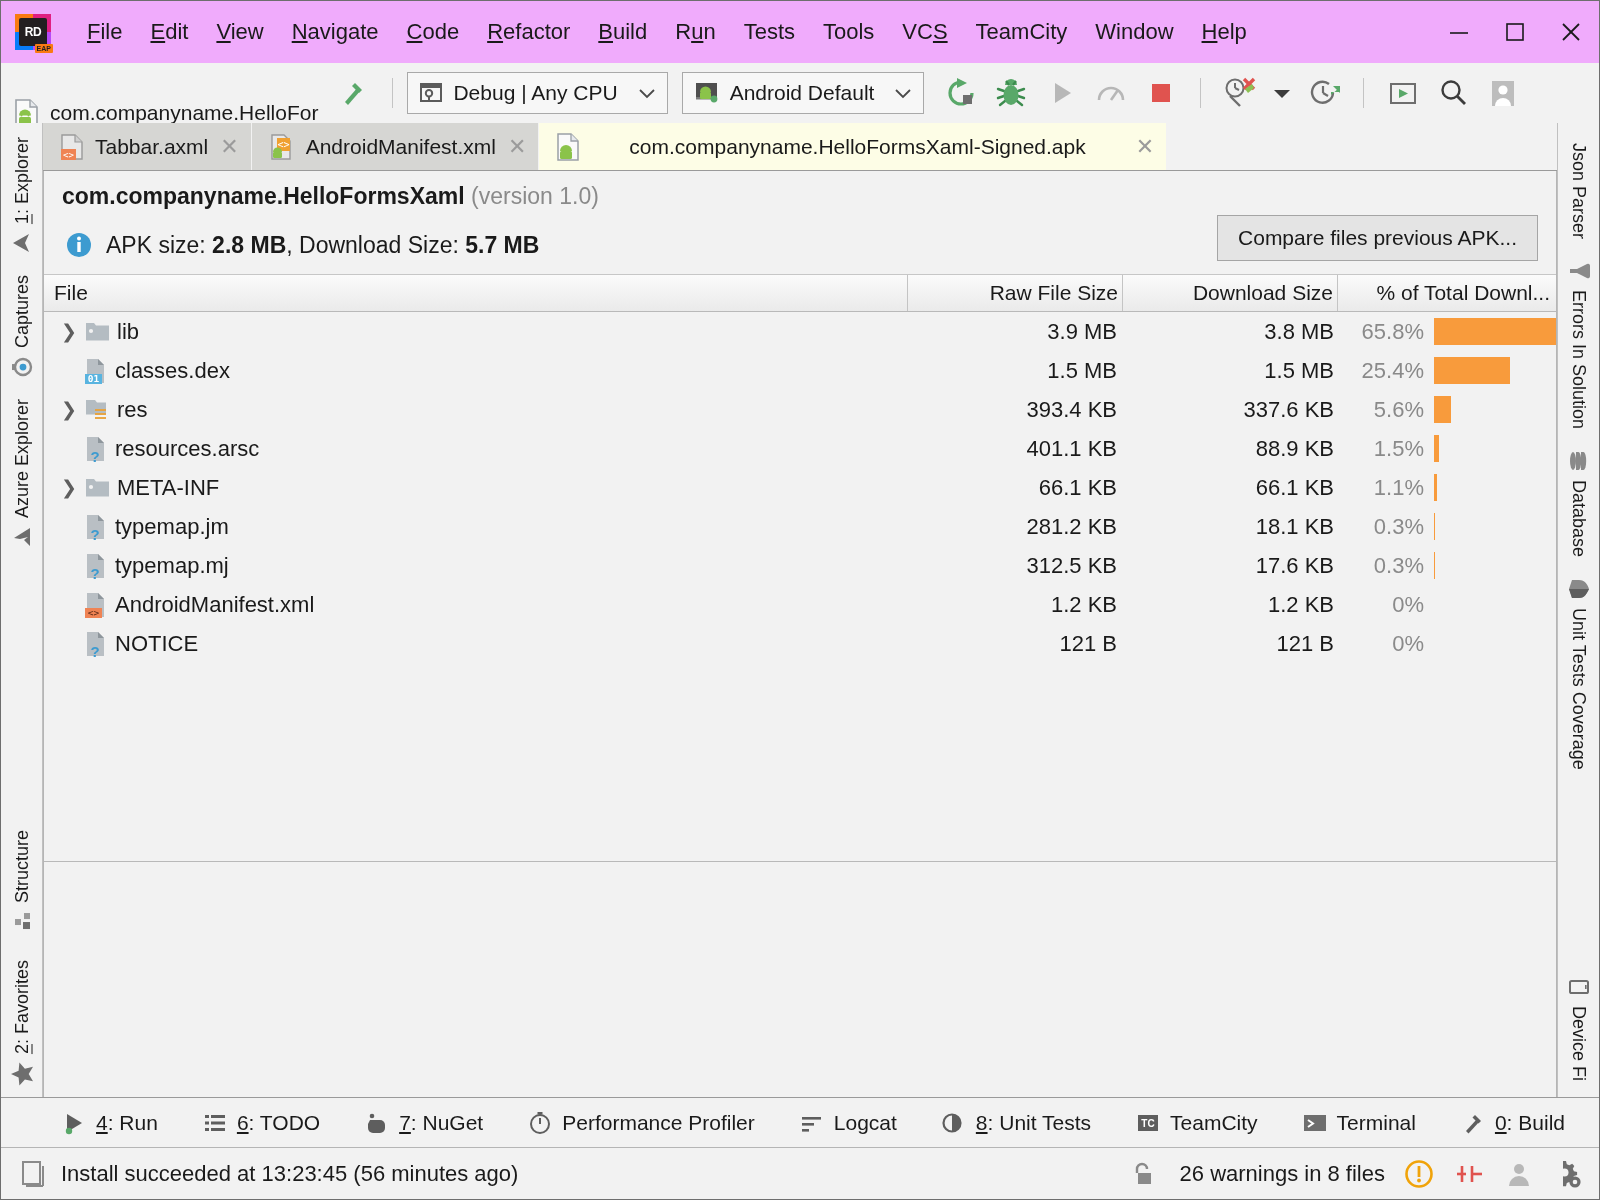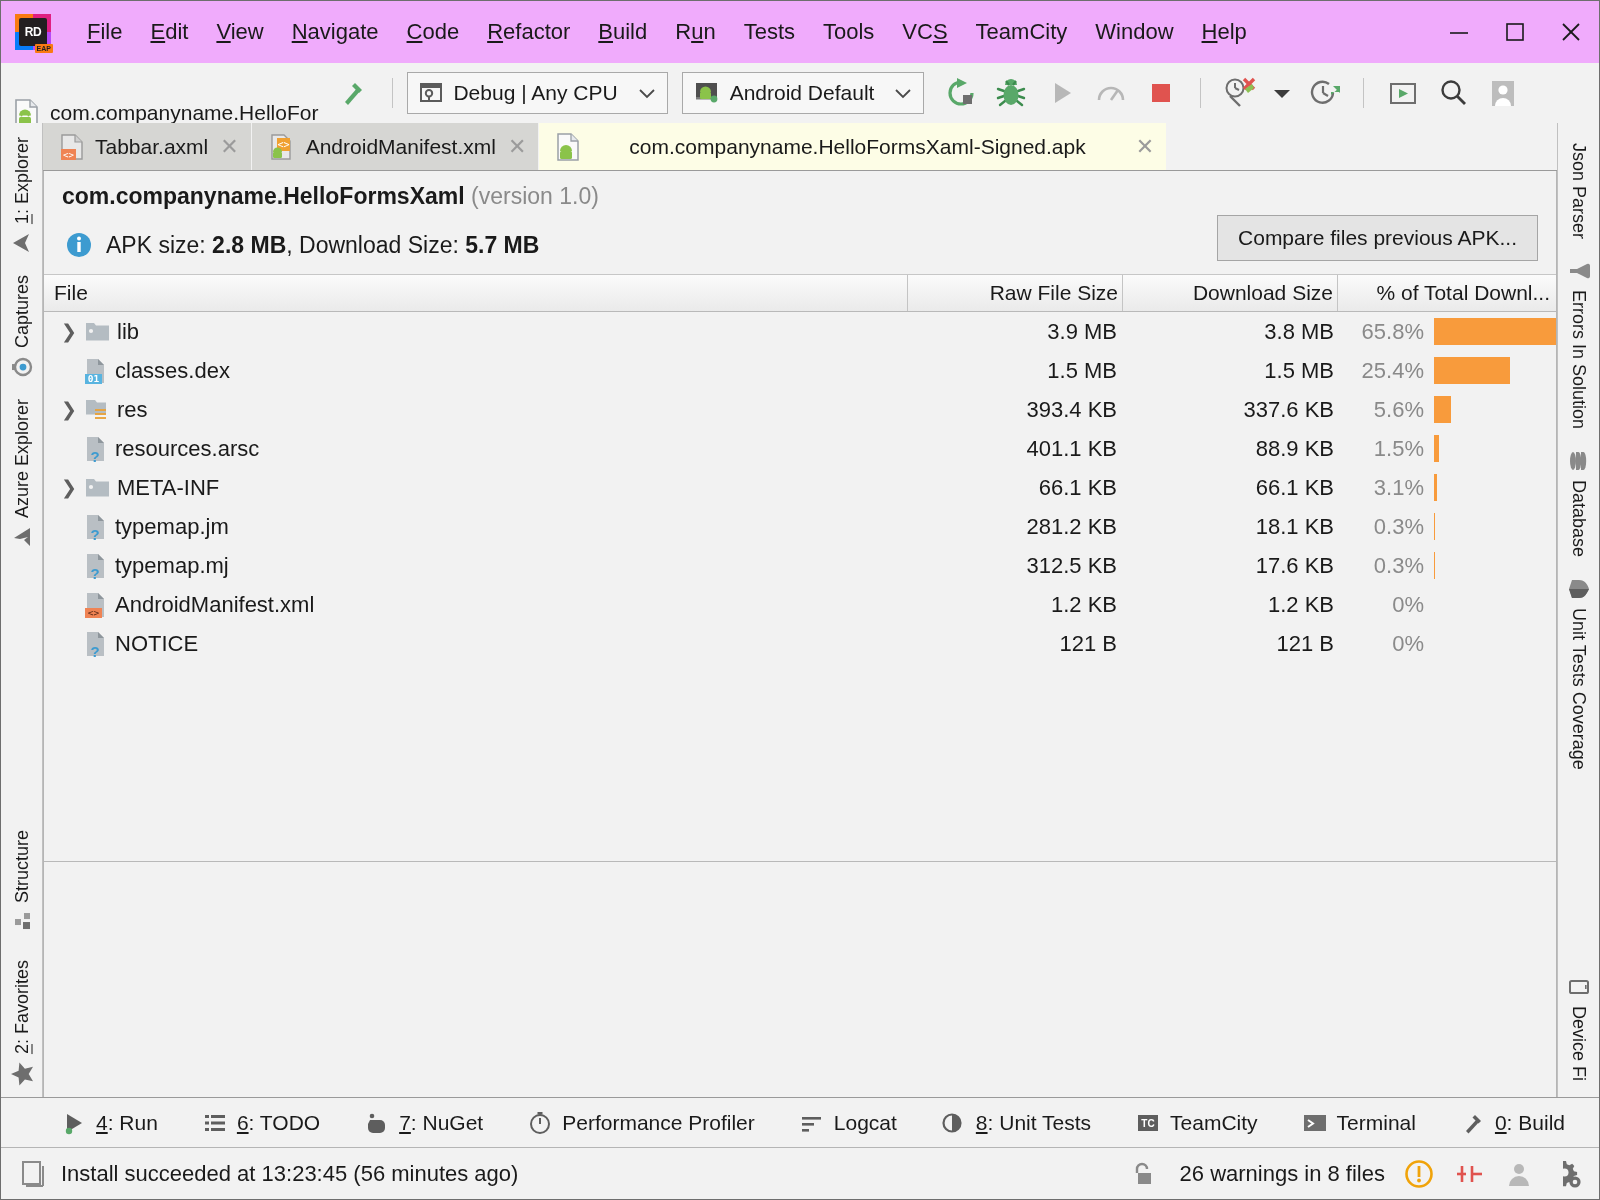--- a/index.html
+++ b/index.html
@@ -666,21 +666,21 @@
                     <svg width="27" height="27" viewBox="0 0 27 27">
                       <path d="M2 5 h8 l2 2.5 h13 v15 h-23 z" fill="#b4bcc2"></path>
                       <circle cx="7" cy="13" r="2.1" fill="#f2f2f2"></circle>
                     </svg>
                   </span>
                   <span class="fname">META-INF</span>
                 </div>
                 <div class="c-raw">66.1 KB</div>
                 <div class="c-dl">66.1 KB</div>
                 <div class="c-pct">
-                  <span class="pctnum">3.1%</span>
+                  <span class="pctnum">1.1%</span>
                   <span class="barwrap">
                     <span class="bar" style="width:3px;background:#f89b3c;"></span>
                   </span>
                 </div>
               </div>
               <div class="trow">
                 <div class="c-file">
                   <span class="arrow none">❯</span>
                   <span class="ico">
                     <svg width="25" height="28" viewBox="0 0 25 28">

